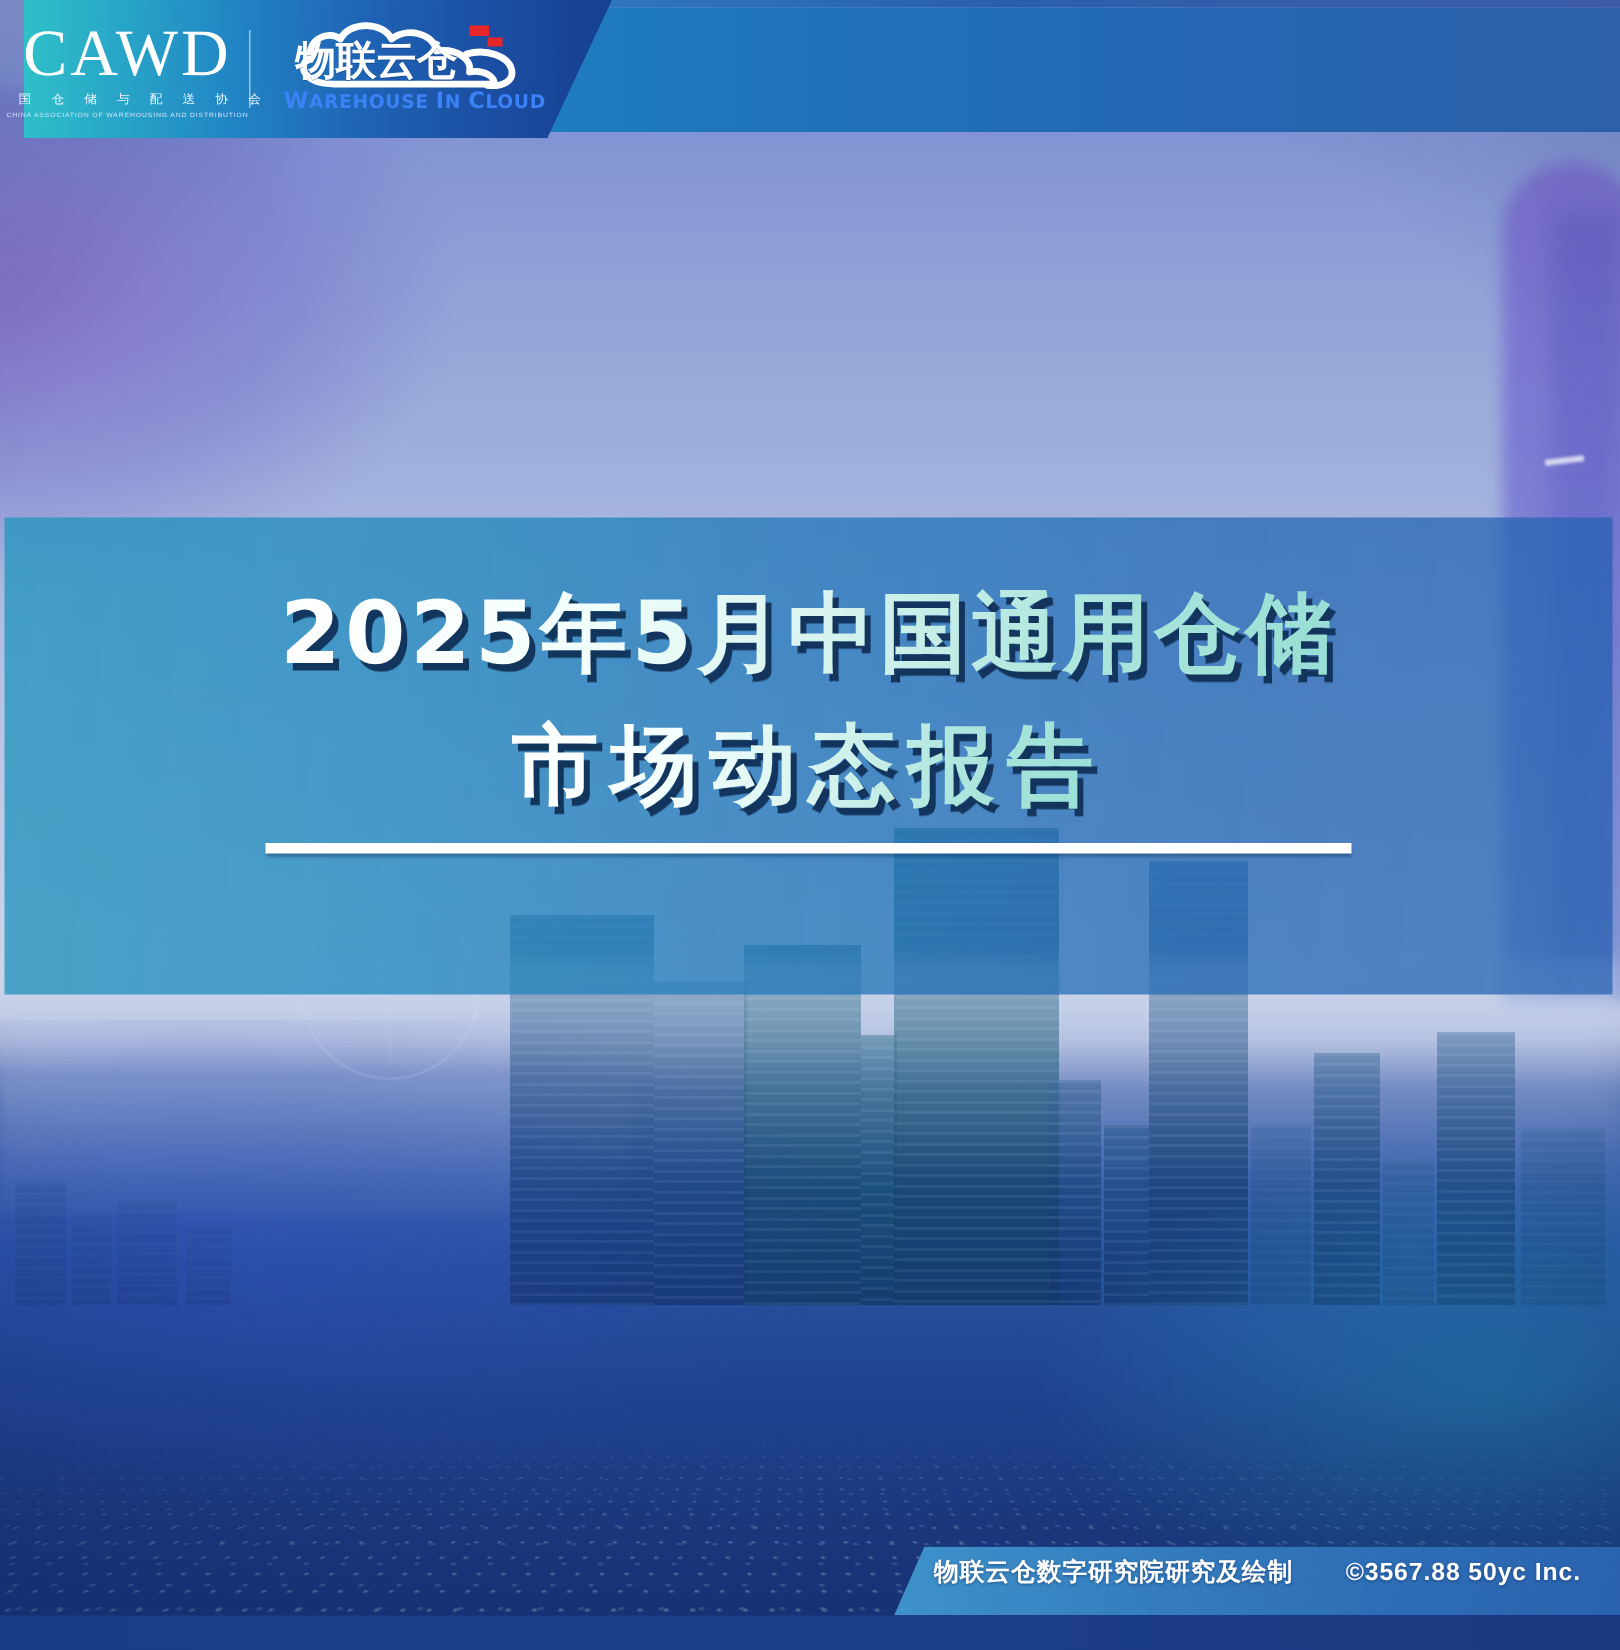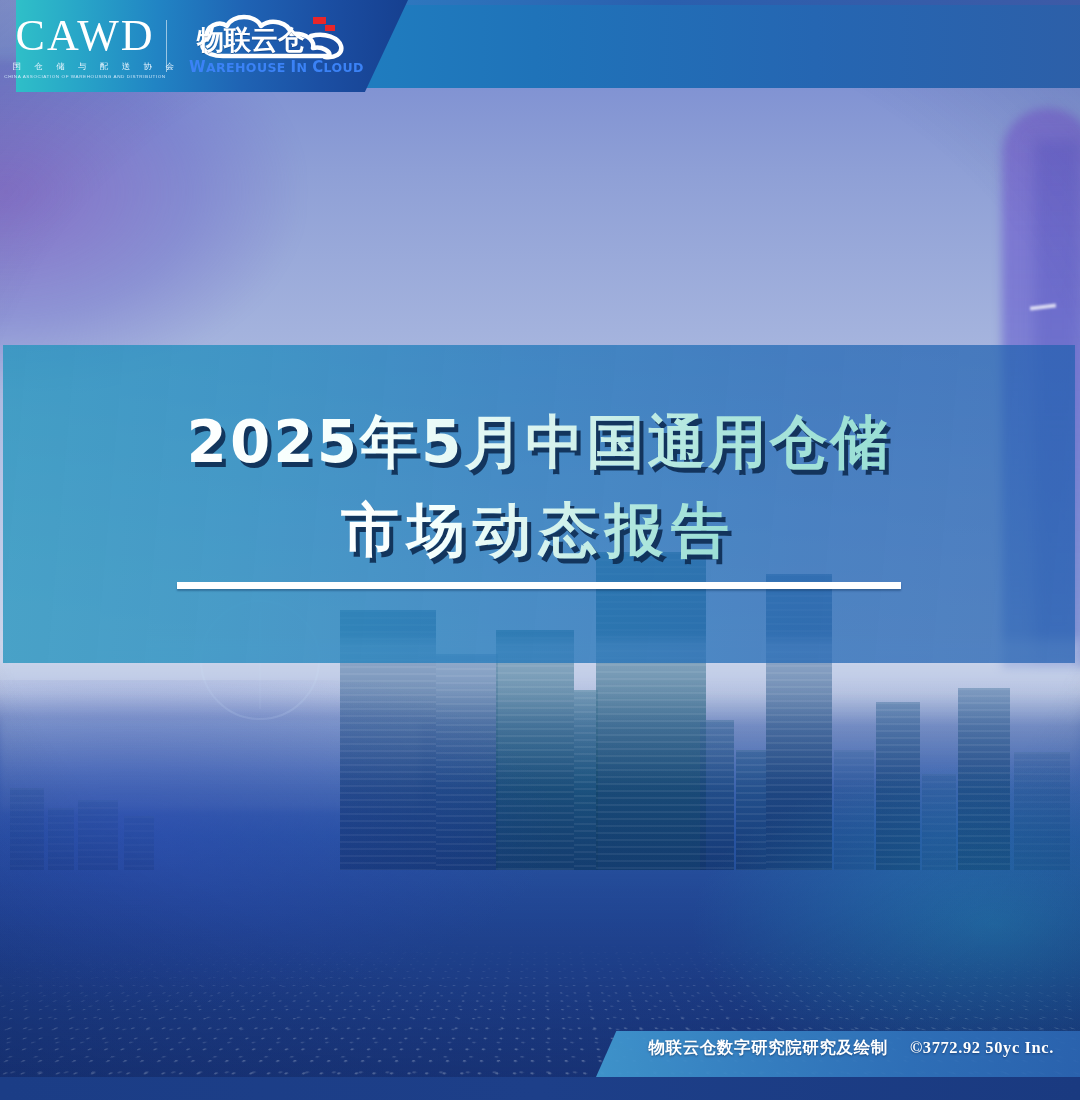--- a/index.html
+++ b/index.html
@@ -188,21 +188,21 @@
     background:linear-gradient(95deg,
       rgba(40,150,190,0.80) 0%,
       rgba(36,140,190,0.78) 22%,
       rgba(34,120,186,0.76) 48%,
       rgba(34,104,180,0.74) 74%,
       rgba(36,96,176,0.72) 100%);
   }
   .title-wrap {
     position:absolute; left:3px; top:345px; width:1072px; height:318px;
     display:flex; flex-direction:column; align-items:center;
-    padding-top:62px;
+    padding-top:42px;
   }
   .t-line {
     font-family:"DejaVu Sans","Liberation Sans",sans-serif;
     font-size:58px; font-weight:bold; line-height:1.22;
     letter-spacing:3px; white-space:nowrap;
     background:linear-gradient(100deg,#ffffff 0%,#f4fffd 26%,#d7f3ee 52%,#aee6dd 74%,#97ded4 100%);
     -webkit-background-clip:text; background-clip:text;
     color:transparent; -webkit-text-fill-color:transparent;
     text-shadow:none;
     filter:drop-shadow(4px 5px 0px rgba(14,46,84,0.92));
@@ -215,23 +215,23 @@
 
   
   .footer-band {
     position:absolute; left:596px; top:1031px; width:484px; height:46px;
     background:linear-gradient(90deg, rgba(64,150,205,0.96) 0%, rgba(56,132,196,0.95) 30%, rgba(48,114,186,0.94) 65%, rgba(44,102,178,0.93) 100%);
     clip-path:polygon(4.2% 0, 100% 0, 100% 100%, 0 100%);
   }
   .footer-text {
     position:absolute; left:596px; top:1031px; width:470px; height:34px;
     display:flex; align-items:center; justify-content:flex-end;
-    gap:0px; padding-right:12px;
+    gap:13px; padding-right:12px;
     color:#ffffff; font-size:16.5px; font-weight:bold; letter-spacing:0.6px;
-    font-family:Liberation Serif, serif;
+    font-family:Liberation Sans, sans-serif;
     text-shadow:0 1px 2px rgba(8,30,70,0.5);
     white-space:nowrap;
   }
   .footer-text .cn { margin-right:22px; }
   .footer-strip-below {
     position:absolute; left:0; top:1077px; width:1080px; height:23px;
     background:linear-gradient(90deg,#1b3d86 0%,#1d3f89 50%,#1a3a80 100%);
   }
 </style>
 </head>
@@ -314,17 +314,17 @@
   <div class="title-band"></div>
   <div class="title-wrap">
     <div class="t-line">2025年5月中国通用仓储</div>
     <div class="t-line l2">市场动态报告</div>
     <div class="t-rule"></div>
   </div>
 
   <div class="footer-band"></div>
   <div class="footer-text">
     <span class="cn">物联云仓数字研究院研究及绘制</span>
-    <span>©3772.92  50yc Inc.</span>
+    <span>©3567.88  50yc Inc.</span>
   </div>
   <div class="footer-strip-below"></div>
 
 </div>
 
 </body></html>

